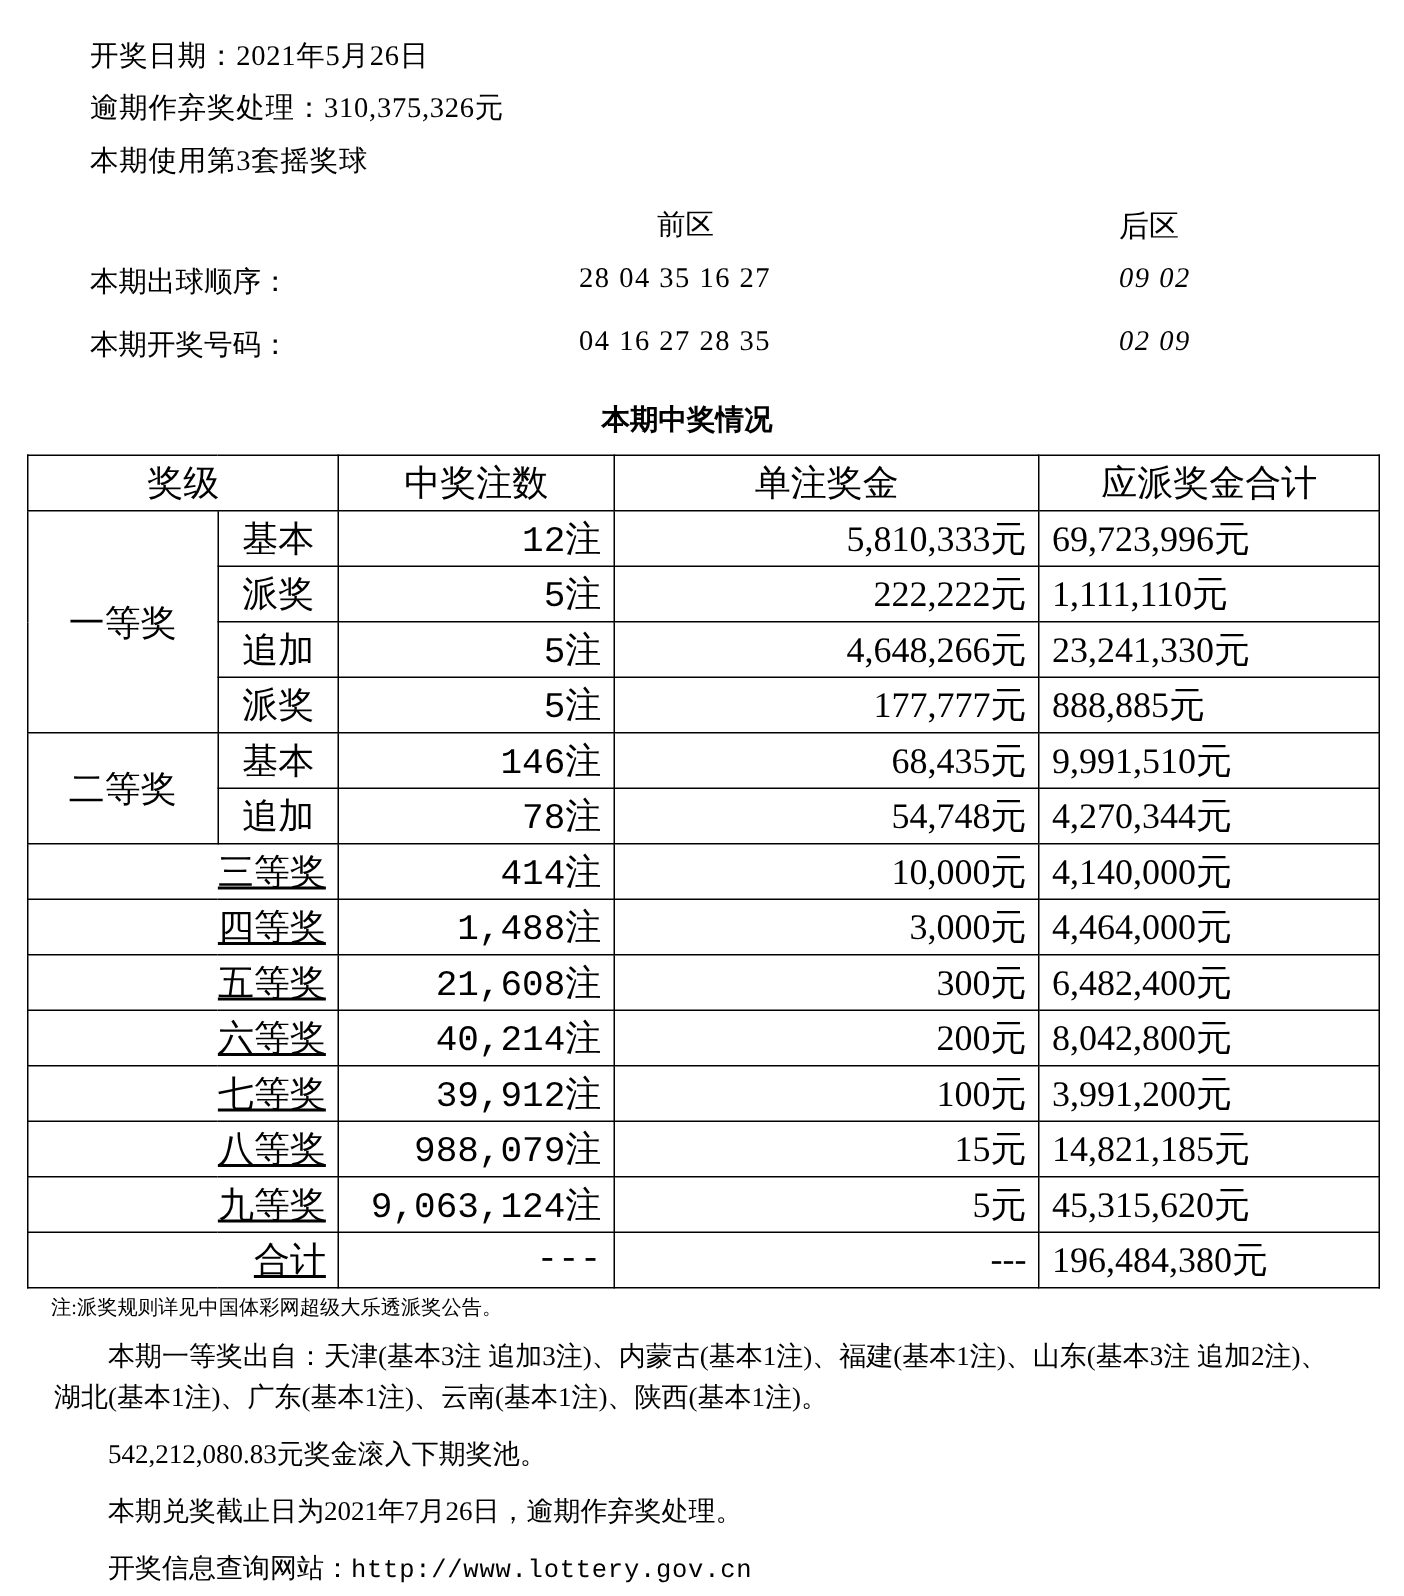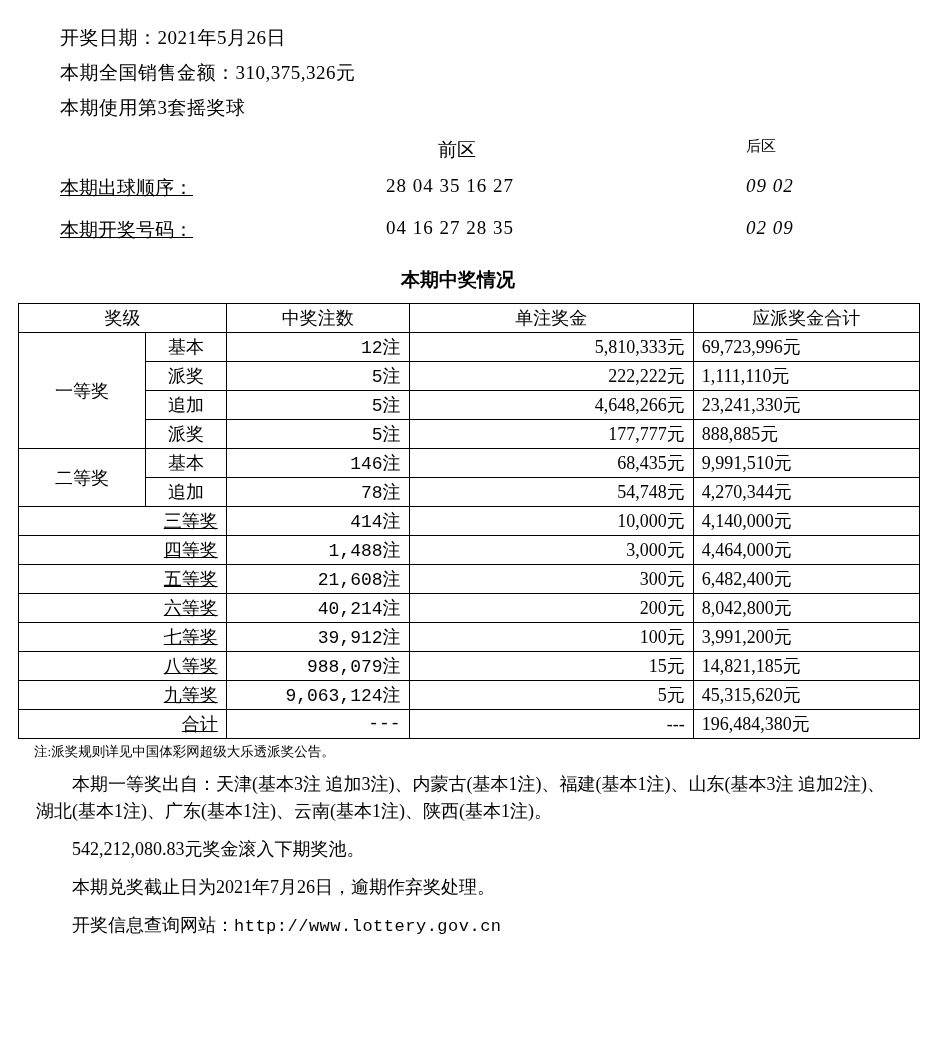--- a/index.html
+++ b/index.html
@@ -36,32 +36,31 @@
   .zone-front {
     position: absolute;
     left: 420px;
     top: 0;
     font-size: 19px;
   }
   .zone-back {
     position: absolute;
     left: 728px;
     top: 0;
-    font-size: 15px;
+    font-size: 20px;
   }
   .ball-row {
     position: relative;
     height: 42px;
     font-size: 19px;
   }
   .ball-label {
     position: absolute;
     left: 42px;
     top: 4px;
-    text-decoration: underline;
   }
   .ball-front {
     position: absolute;
     left: 368px;
     top: 4px;
     letter-spacing: 1px;
     font-family: "Liberation Serif", serif;
   }
   .ball-back {
     position: absolute;
@@ -74,21 +73,21 @@
     text-align: center;
     font-size: 19px;
     font-weight: bold;
     margin: 12px 0 10px 0;
     padding-right: 20px;
   }
   table.prize {
     border-collapse: collapse;
     width: 902px;
     margin: 0 auto;
-    font-size: 18px;
+    font-size: 24px;
   }
   table.prize th, table.prize td {
     border: 1px solid #000000;
     padding: 2px 8px;
     height: 27px;
     box-sizing: border-box;
   }
   table.prize th {
     font-weight: normal;
     text-align: center;
@@ -116,21 +115,21 @@
     font-size: 17px;
     letter-spacing: 0.5px;
   }
 </style>
 </head>
 <body>
 
 <div class="page">
 
   <div class="hdr-line">开奖日期：2021年5月26日</div>
-  <div class="hdr-line">本期全国销售金额：310,375,326元</div>
+  <div class="hdr-line">逾期作弃奖处理：310,375,326元</div>
   <div class="hdr-line">本期使用第3套摇奖球</div>
 
   <div class="zone-row">
     <span class="zone-front">前区</span>
     <span class="zone-back">后区</span>
   </div>
 
   <div class="ball-row">
     <span class="ball-label">本期出球顺序：</span>
     <span class="ball-front">28  04  35  16  27</span>

